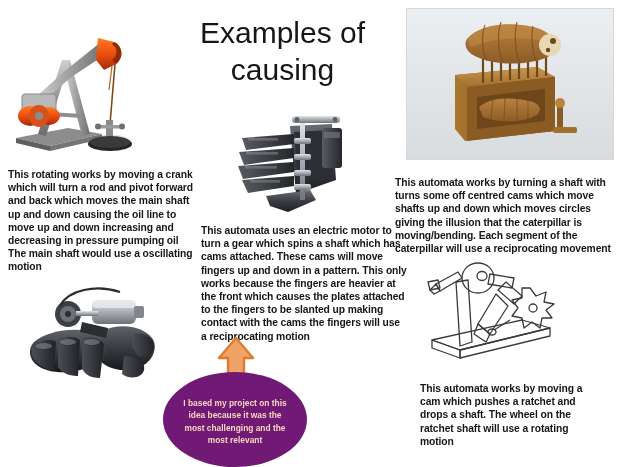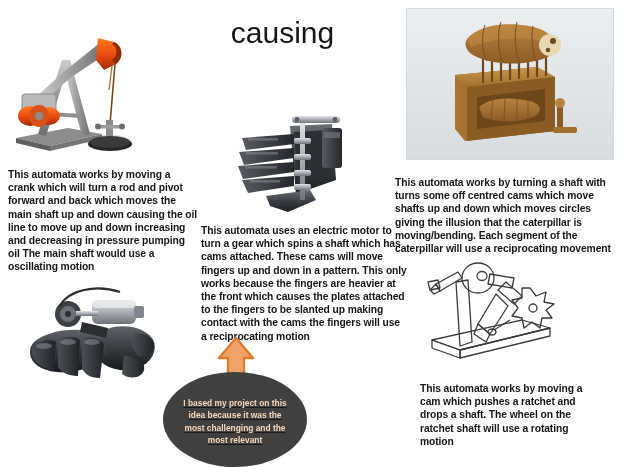--- a/index.html
+++ b/index.html
@@ -37,22 +37,22 @@
   #para-caterpillar{left:395px;top:176px;width:222px;}
   #para-ratchet{left:420px;top:382px;width:180px;}
 
   
   .callout-arrow{
     left:216px;top:336px;width:40px;height:62px;
   }
   .callout-ellipse{
     left:163px;top:372px;width:144px;height:95px;
     border-radius:50%;
-    background:#404040;
-    display:flex;align-items:center;justify-content:center;text-decoration:underline;
+    background:#701a75;
+    display:flex;align-items:center;justify-content:center;
   }
   .callout-ellipse .ctext{
     color:#f8d9be;
     font-size:8.4px;
     line-height:12.2px;
     text-align:center;
     font-weight:600;
     width:112px;
     padding-top:4px;
   }
@@ -67,20 +67,21 @@
   #img-ratchet{left:410px;top:258px;width:152px;height:112px;}
 
   svg{display:block;}
 </style>
 </head>
 <body>
 
 <div class="stage">
 
   <div class="abs title">
+    <div>Examples of</div>
     <div>causing</div>
   </div>
 
   <div class="abs imgbox" id="img-pumpjack">
     <svg width="140" height="140" viewBox="0 0 140 140">
       <defs>
         <linearGradient id="steel" x1="0" y1="0" x2="0" y2="1">
           <stop offset="0" stop-color="#cfcfcf"></stop>
             <stop offset="0.45" stop-color="#9a9a9a"></stop>
           <stop offset="1" stop-color="#6d6d6d"></stop>
@@ -337,21 +338,21 @@
 
         <polygon points="120,30 126,38 136,34 134,44 144,46 136,52 142,60 132,60 130,70 122,64 114,70 112,60 102,58 108,50 102,42 112,40 112,30"></polygon>
         <circle cx="123" cy="50" r="4"></circle>
 
         <line x1="100" y1="62" x2="84" y2="72"></line>
         <ellipse cx="82" cy="74" rx="4" ry="3"></ellipse>
       </g>
     </svg>
   </div>
 
-  <div class="abs para" id="para-pumpjack">This automata works by moving a crank which will turn a rod and pivot forward and back which moves the main shaft up and down causing the oil line to move up and down increasing and decreasing in pressure pumping oil The main shaft would use a oscillating motion</div>
+  <div class="abs para" id="para-pumpjack">This rotating works by moving a crank which will turn a rod and pivot forward and back which moves the main shaft up and down causing the oil line to move up and down increasing and decreasing in pressure pumping oil The main shaft would use a oscillating motion</div>
 
   <div class="abs para" id="para-hand">This automata uses an electric motor to turn a gear which spins a shaft which has cams attached. These cams will move fingers up and down in a pattern. This only works because the fingers are heavier at the front which causes the plates attached to the fingers to be slanted up making contact with the cams the fingers will use a reciprocating motion</div>
 
   <div class="abs para" id="para-caterpillar">This automata works by turning a shaft with turns some off  centred cams which move shafts up and down which moves circles giving the illusion that the caterpillar is moving/bending. Each segment of the caterpillar will use a reciprocating movement</div>
 
   <div class="abs para" id="para-ratchet">This automata works by moving a cam which pushes a ratchet and drops a shaft. The wheel on the ratchet shaft will use a rotating motion</div>
 
   <div class="abs callout-arrow">
     <svg width="40" height="62" viewBox="0 0 40 62">
       <polygon points="20,2 37,22 28,22 28,60 12,60 12,22 3,22" fill="#F0A368" stroke="#E07A2C" stroke-width="2.4" stroke-linejoin="round"></polygon>

